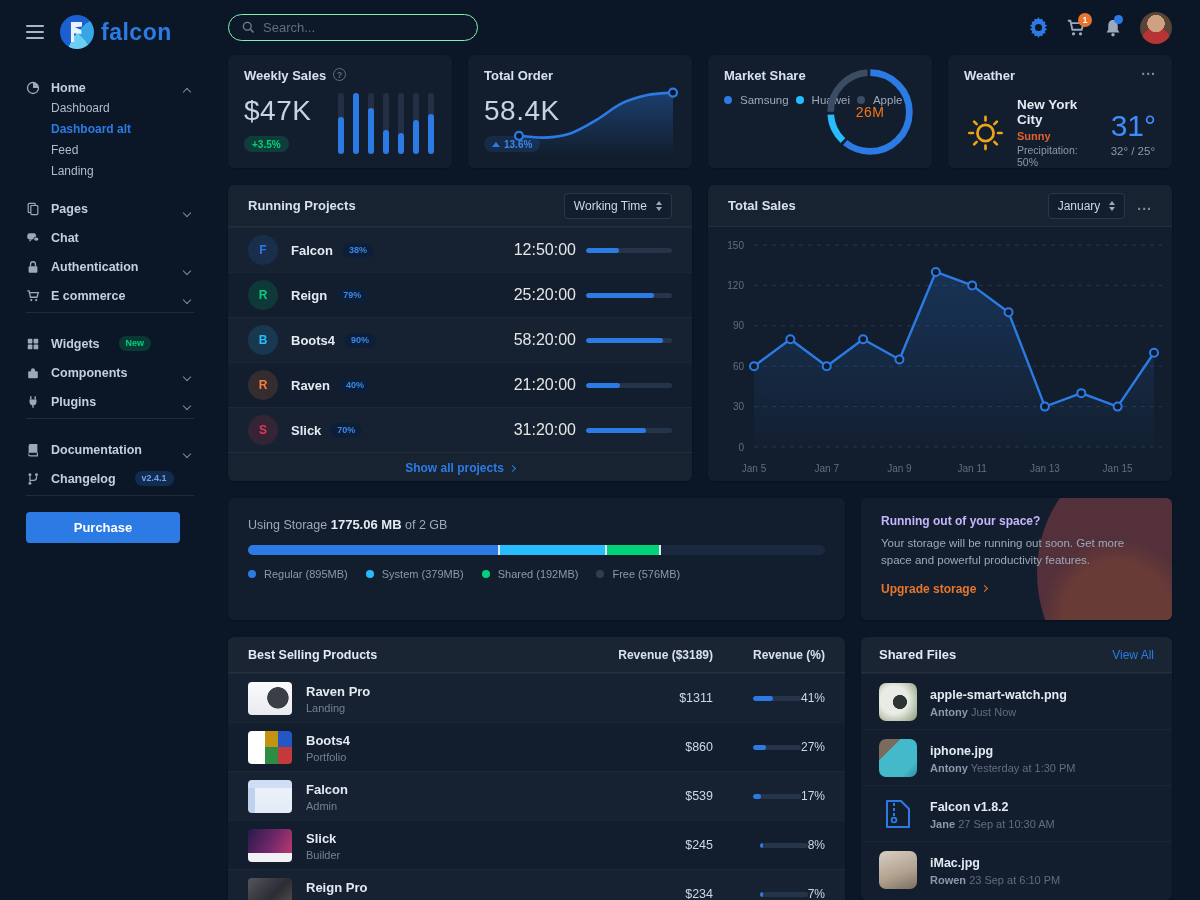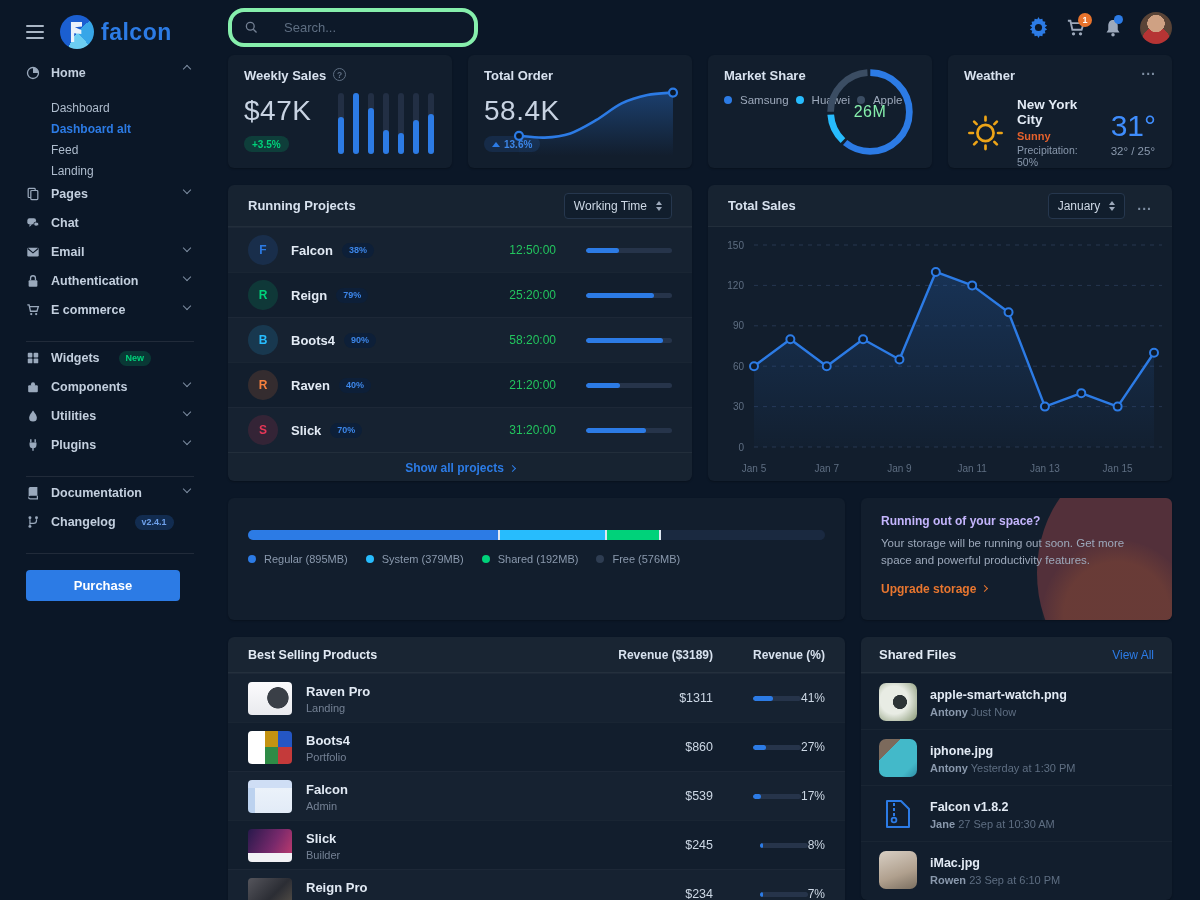--- a/index.html
+++ b/index.html
@@ -11,41 +11,41 @@
   .sb-head{display:flex;align-items:center;gap:16px;padding-left:26px;height:40px}
   .hamburger{display:flex;flex-direction:column;gap:4px;cursor:pointer}
   .hamburger i{display:block;width:18px;height:2.2px;background:#aab6c5;border-radius:1px}
   .logo{display:flex;align-items:center;gap:7px}
   .logo-mark{width:34px;height:34px;border-radius:50%;position:relative;
     background:conic-gradient(from 210deg,#1b5fd1 0 55%,#37a6e8 55% 80%,#6ccef2 80%);overflow:hidden}
   .logo-mark:before{content:"";position:absolute;left:9px;top:7px;width:13px;height:20px;
     background:#eaf2fb;clip-path:polygon(15% 0,100% 0,100% 22%,45% 26%,95% 40%,95% 60%,40% 56%,40% 100%,15% 100%)}
   .logo-text{color:#2c7be5;font-size:23px;font-weight:bold;letter-spacing:.5px}
   .nav{padding:14px 18px 0 26px}
-  .nav-item{display:flex;align-items:flex-start;gap:11px;height:29px;font-size:12.5px;
+  .nav-item{display:flex;align-items:flex-end;gap:11px;height:29px;font-size:12.5px;
     font-weight:bold;color:#c3cfde;cursor:pointer}
   .nav-item .si{flex:0 0 14px}
   .sub-list{padding:2px 0 6px 25px}
   .sub-item{display:flex;align-items:center;height:21px;font-size:12px;color:#aebccd;cursor:pointer}
   .sub-item.active{color:#2c7be5;font-weight:bold}
   .chev{width:6px;height:6px;border-right:1.6px solid #7d8da1;border-bottom:1.6px solid #7d8da1;
     margin-left:auto;transform:rotate(45deg);margin-right:4px}
   .chev.up{transform:rotate(-135deg)}
   .sb-divider{border-top:1px solid rgba(255,255,255,.09);margin:9px 0}
   .pill{font-size:9px;font-weight:bold;padding:2px 7px;border-radius:9px;line-height:1.2}
   .pill-green{color:#00d27a;background:rgba(0,210,122,.18)}
   .pill-soft-blue{color:#6ea0ea;background:rgba(44,123,229,.22)}
   .purchase-btn{display:block;margin:16px 8px 0 0;background:#2c7be5;color:#fff;border:none;
     width:154px;padding:8px 0;border-radius:4px;font-weight:bold;font-size:13px;cursor:pointer;
     font-family:"Liberation Sans",sans-serif}
   
   .main{position:absolute;left:228px;top:0;width:944px}
   .topbar{height:55px;display:flex;align-items:center}
-  .search{width:250px;height:39px;border:4px solid #86efac;border-radius:16px;display:flex;
-    align-items:center;gap:26px;padding:0 13px;background:rgba(255,255,255,.01)}
+  .search{width:250px;height:27px;border:1px solid #86efac;border-radius:16px;display:flex;
+    align-items:center;gap:8px;padding:0 13px;background:rgba(255,255,255,.01)}
   .search input{flex:1;background:transparent;border:none;outline:none;color:#9da9bb;font-size:13px;
     font-family:"Liberation Sans",sans-serif}
   .search input::placeholder{color:#5e6e82}
   .top-icons{margin-left:auto;display:flex;align-items:center;gap:17px}
   .ti{position:relative;cursor:pointer;display:flex}
   .badge-dot{position:absolute;top:-5px;right:-6px;background:#e8732c;color:#fff;font-size:9px;
     font-weight:bold;width:14px;height:14px;border-radius:50%;display:flex;align-items:center;justify-content:center}
   .bell-dot{position:absolute;top:-3px;right:0;width:9px;height:9px;border-radius:50%;background:#2c7be5}
   .avatar-img{width:32px;height:32px;border-radius:50%;cursor:pointer;
     background:radial-gradient(circle at 50% 36%,#cfa183 0 33%,rgba(0,0,0,0) 34%),
@@ -67,21 +67,21 @@
   .weekly-bars{position:absolute;right:18px;bottom:14px;top:38px;display:flex;gap:9px;align-items:flex-end}
   .wtrack{width:6px;height:100%;background:#222f44;border-radius:3px;position:relative}
   .wtrack i{position:absolute;bottom:0;left:0;width:100%;border-radius:3px;display:block}
   .order-chart{position:absolute;right:12px;bottom:12px}
   
   .ms-legend{margin-top:11px;display:flex;flex-direction:row;gap:7px}
   .leg-item{display:flex;align-items:center;gap:8px;font-size:11.5px;color:#9da9bb}
   .dot{width:8px;height:8px;border-radius:50%}
   .donut-wrap{position:absolute;right:14px;top:9px;width:96px;height:96px}
   .donut-center{position:absolute;inset:0;display:flex;align-items:center;justify-content:center;
-    font-size:16px;color:#86efac;letter-spacing:.5px}
+    font-size:14px;color:#f97316;letter-spacing:.5px}
   
   .dots-menu{margin-left:auto;color:#7d8da1;font-size:14px;font-weight:bold;letter-spacing:1px;cursor:pointer;line-height:.4}
   .weather-body{display:flex;align-items:center;margin-top:14px;gap:10px}
   .w-city{font-size:13.5px;font-weight:bold;color:#e2eaf4}
   .w-cond{font-size:11px;font-weight:bold;color:#e5612c;margin-top:3px}
   .w-precip{font-size:10.5px;color:#8a99ad;margin-top:2px}
   .w-right{margin-left:auto;}
   .w-temp{font-size:30px;color:#3f8dfd}
   .w-range{font-size:11.5px;color:#8a99ad;margin-top:2px}
   
@@ -93,21 +93,21 @@
   .sort-icon{display:flex;flex-direction:column;gap:2px}
   .sort-icon i{width:0;height:0;border-left:3.5px solid transparent;border-right:3.5px solid transparent;display:block}
   .sort-icon .t{border-bottom:4px solid #9da9bb}
   .sort-icon .b{border-top:4px solid #9da9bb}
   .proj-row{display:flex;align-items:center;padding:0 20px;height:45px;border-top:1px solid rgba(255,255,255,.03)}
   .proj-row:nth-child(odd){background:rgba(255,255,255,.02)}
   .avatar{width:30px;height:30px;border-radius:50%;display:flex;align-items:center;justify-content:center;
     font-size:12px;font-weight:bold;margin-right:13px;flex:0 0 30px}
   .proj-name{font-size:13px;font-weight:bold;color:#e2eaf4;margin-right:9px}
   .pct-badge{font-size:9px;font-weight:bold;color:#3d86e8;background:#0d1f38;padding:2.5px 7px;border-radius:9px}
-  .proj-time{margin-left:auto;font-size:12px;color:#22c55e;margin-right:30px}
+  .proj-time{margin-left:auto;font-size:16px;color:#e5e5e5;margin-right:10px}
   .pbar{width:86px;height:5px;background:#26344a;border-radius:3px;overflow:hidden}
   .pbar i{display:block;height:100%;background:#2c7be5;border-radius:3px}
   .panel-foot{margin-top:auto;height:31px;display:flex;align-items:center;justify-content:center;gap:6px;
     background:rgba(255,255,255,.025);border-top:1px solid rgba(255,255,255,.05);color:#2c7be5;
     font-size:12px;font-weight:bold;cursor:pointer;flex:0 0 31px}
   .chev-link{width:5px;height:5px;border-right:1.8px solid #2c7be5;border-bottom:1.8px solid #2c7be5;
     transform:rotate(-45deg)}
   
   .storage-card{width:617px;height:122px;padding:19px 20px}
   .storage-title{font-size:12.5px;color:#9da9bb}
@@ -217,28 +217,20 @@
     <div class="nav-item">
       <svg class="si" width="14" height="14" viewBox="0 0 16 16">
           <rect x="1.5" y="2.5" width="10" height="7" rx="2.5" fill="#9aa9bc"></rect>
           <path d="M4 9.5 L4 12.5 L7 9.5 Z" fill="#9aa9bc"></path>
           <rect x="9" y="7" width="5.5" height="4.5" rx="2" fill="#9aa9bc" stroke="#0b1727" stroke-width="1"></rect>
         </svg>
       <span>Chat</span>
     </div>
     <div class="nav-item">
       <svg class="si" width="14" height="14" viewBox="0 0 16 16">
-          <rect x="1.5" y="3" width="13" height="10" rx="1.4" fill="#9aa9bc"></rect>
-          <path d="M2 4 L8 9 L14 4" fill="none" stroke="#0b1727" stroke-width="1.3"></path>
-        </svg>
-      <span>Email</span>
-      <span class="chev"></span>
-    </div>
-    <div class="nav-item">
-      <svg class="si" width="14" height="14" viewBox="0 0 16 16">
           <rect x="3" y="7" width="10" height="7.5" rx="1.2" fill="#9aa9bc"></rect>
           <path d="M5.2 7 V4.8 a2.8 2.8 0 0 1 5.6 0 V7" fill="none" stroke="#9aa9bc" stroke-width="1.5"></path>
         </svg>
       <span>Authentication</span>
       <span class="chev"></span>
     </div>
     <div class="nav-item">
       <svg class="si" width="14" height="14" viewBox="0 0 16 16">
           <path d="M1.5 2.2 h2 l1.6 7.2 h7.4 l1.6-5.3 H4.1" fill="none" stroke="#9aa9bc" stroke-width="1.5"></path>
           <circle cx="6" cy="12.6" r="1.3" fill="#9aa9bc"></circle>
@@ -257,27 +249,20 @@
         </svg>
       <span>Widgets</span>
       <span class="pill pill-green" style="margin-left:8px">New</span>
     </div>
     <div class="nav-item">
       <svg class="si" width="14" height="14" viewBox="0 0 16 16">
           <rect x="2.5" y="6" width="11" height="8" rx="1.2" fill="#9aa9bc"></rect>
           <circle cx="8" cy="5" r="2.4" fill="#9aa9bc"></circle>
         </svg>
       <span>Components</span>
-      <span class="chev"></span>
-    </div>
-    <div class="nav-item">
-      <svg class="si" width="14" height="14" viewBox="0 0 16 16">
-          <path d="M8 1.6 C8 1.6 3.6 7 3.6 9.9 a4.4 4.4 0 0 0 8.8 0 C12.4 7 8 1.6 8 1.6 Z" fill="#9aa9bc"></path>
-        </svg>
-      <span>Utilities</span>
       <span class="chev"></span>
     </div>
     <div class="nav-item">
       <svg class="si" width="14" height="14" viewBox="0 0 16 16">
           <path d="M5.5 1.5 v3.5 M10.5 1.5 v3.5" stroke="#9aa9bc" stroke-width="1.6"></path>
           <path d="M4 5 h8 v2.6 a4 4 0 0 1 -8 0 Z" fill="#9aa9bc"></path>
           <path d="M8 11.5 v3" stroke="#9aa9bc" stroke-width="1.6"></path>
         </svg>
       <span>Plugins</span>
       <span class="chev"></span>
@@ -565,20 +550,23 @@
           <text x="191.45454545454547" y="245" fill="#5e6e82" font-size="10" text-anchor="middle">Jan 9</text>
           <text x="264.1818181818182" y="245" fill="#5e6e82" font-size="10" text-anchor="middle">Jan 11</text>
           <text x="336.90909090909093" y="245" fill="#5e6e82" font-size="10" text-anchor="middle">Jan 13</text>
           <text x="409.6363636363636" y="245" fill="#5e6e82" font-size="10" text-anchor="middle">Jan 15</text>
         </svg>
     </div>
   </div>
 
   <div class="row">
     <div class="card storage-card">
+      <div class="storage-title">
+        <span>Using Storage</span> <b>1775.06 MB</b> <span>of 2 GB</span>
+      </div>
       <div class="storage-bar">
           <div class="sseg" style="width: 43.7012%; background: rgb(44, 123, 229);"></div>
           <div class="sseg" style="width: 18.5059%; background: rgb(39, 188, 253);"></div>
           <div class="sseg" style="width: 9.375%; background: rgb(0, 210, 122);"></div>
           <div class="sseg" style="width: 28.125%; background: rgb(26, 41, 64);"></div>
         </div>
       <div class="storage-legend">
         <div class="leg-item">
             <span class="dot" style="background: rgb(44, 123, 229);"></span>
             <span>Regular (895MB)</span>

